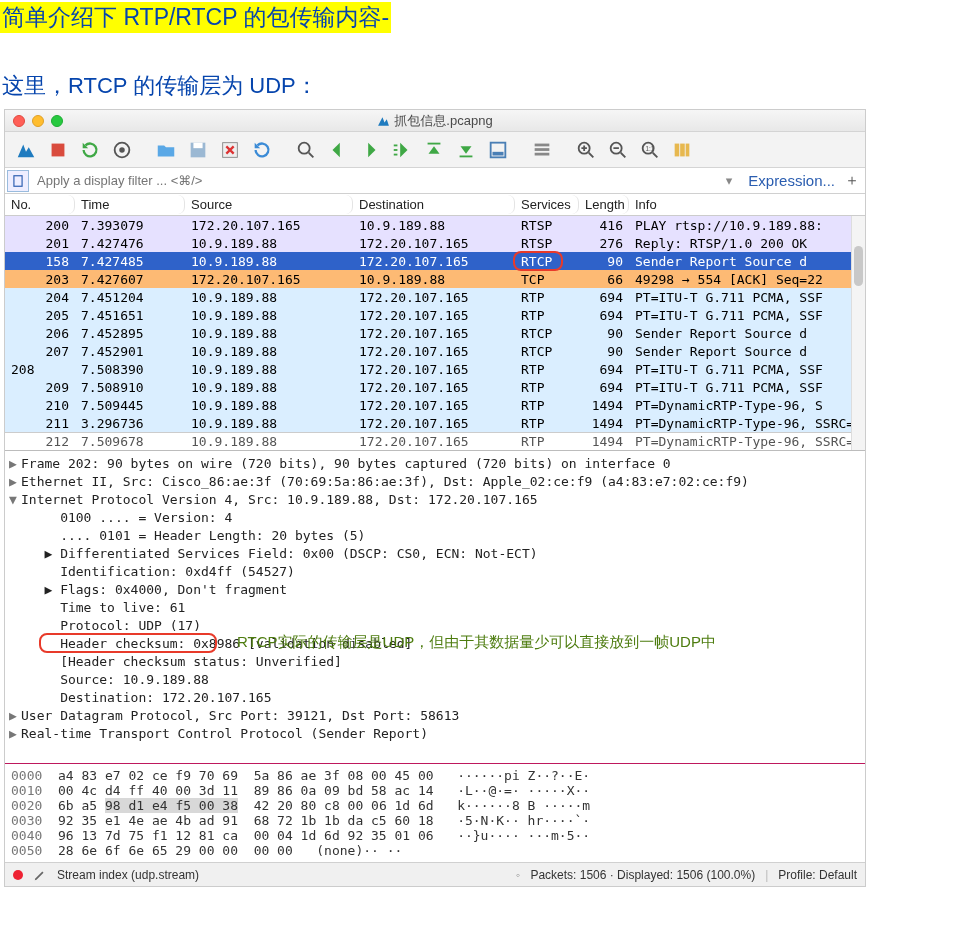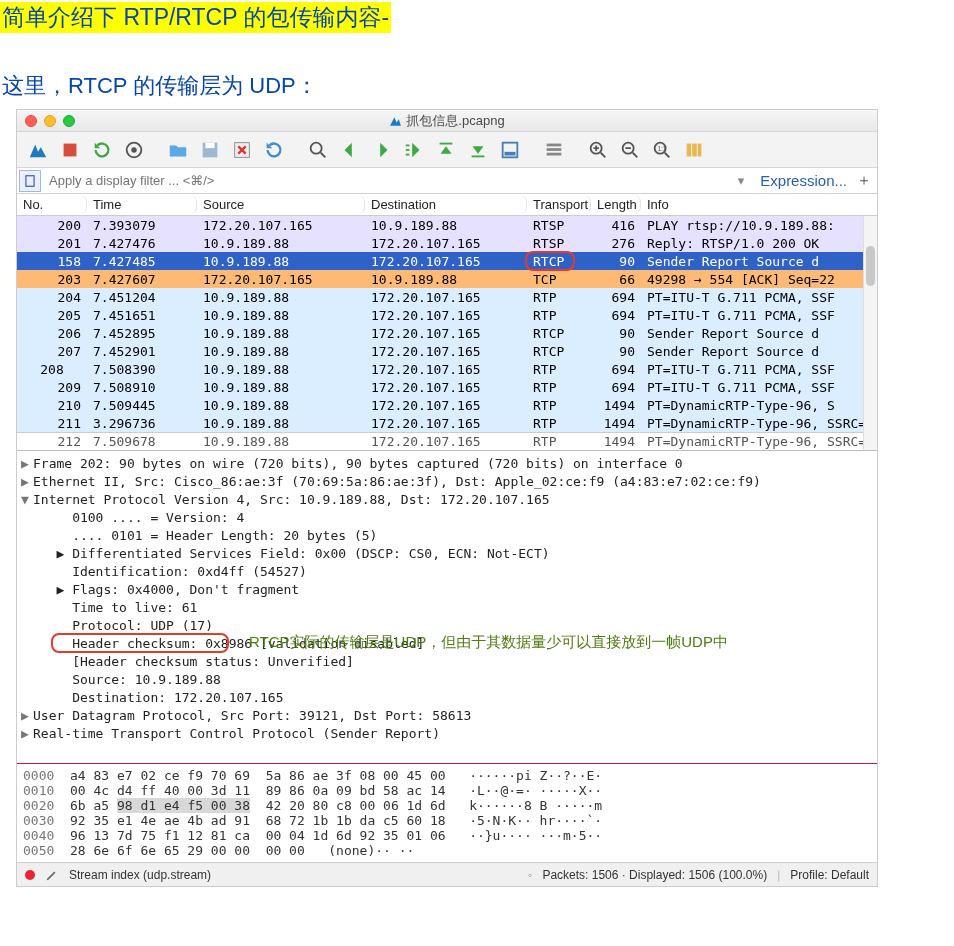--- a/index.html
+++ b/index.html
@@ -21,21 +21,21 @@
     margin: 2px 0 0 0;
   }
   .heading2 {
     color: #0645ad;
     font-size: 22px;
     font-weight: 400;
     margin: 38px 0 8px 2px;
   }
   .wireshark-wrap {
     border: 1px solid #ccc;
-    margin-left: 16px;
+    margin-left: 4px;
     width: 862px;
     background: #ececec;
   }
   
   .titlebar {
     height: 22px;
     background: linear-gradient(#f6f6f6, #e8e8e8);
     display: flex;
     align-items: center;
     position: relative;
@@ -312,21 +312,21 @@
       <span class="expr">Expression...</span>
       <span class="plus-btn">＋</span>
     </div>
   </div>
 
   <div class="packet-cols">
     <div class="c-no">No.</div>
     <div class="c-time">Time</div>
     <div class="c-src">Source</div>
     <div class="c-dst">Destination</div>
-    <div class="c-proto">Transport</div>
+    <div class="c-proto">Services</div>
     <div class="c-len">Length</div>
     <div class="c-info">Info</div>
   </div>
 
   <div class="packet-body" id="plist" style="height:234px; overflow:hidden;">
     <div class="scroll-gutter">
         <div class="thumb"></div>
       </div>
   <div class="packet-row row-rtsp">
         <div class="c-no" style="text-align:right">200</div>
@@ -394,21 +394,21 @@
       <div class="packet-row row-rtcp">
         <div class="c-no" style="text-align:right">207</div>
         <div class="c-time">7.452901</div>
         <div class="c-src">10.9.189.88</div>
         <div class="c-dst">172.20.107.165</div>
         <div class="c-proto">RTCP</div>
         <div class="c-len" style="text-align:right">90</div>
         <div class="c-info">Sender Report   Source d</div>
       </div>
       <div class="packet-row row-rtp">
-        <div class="c-no" style="text-align:center">208</div>
+        <div class="c-no" style="text-align:left">208</div>
         <div class="c-time">7.508390</div>
         <div class="c-src">10.9.189.88</div>
         <div class="c-dst">172.20.107.165</div>
         <div class="c-proto">RTP</div>
         <div class="c-len" style="text-align:right">694</div>
         <div class="c-info">PT=ITU-T G.711 PCMA, SSF</div>
       </div>
       <div class="packet-row row-rtp">
         <div class="c-no" style="text-align:right">209</div>
         <div class="c-time">7.508910</div>

